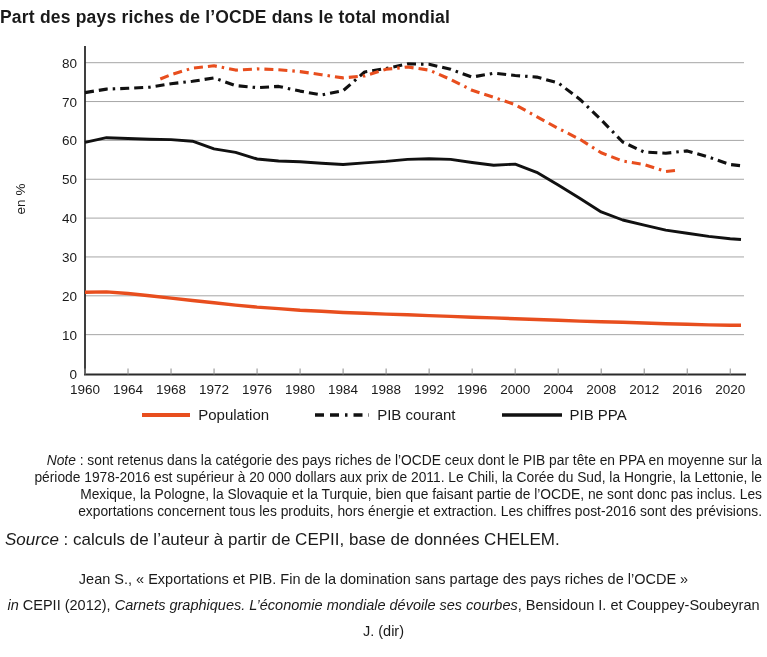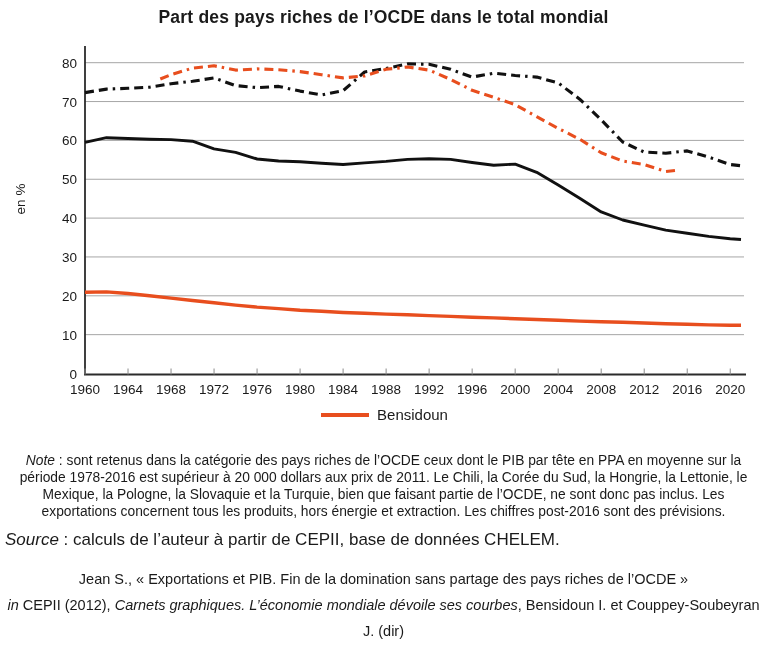--- a/index.html
+++ b/index.html
@@ -1,27 +1,27 @@
 <!DOCTYPE html>
 <html><head>
 <meta charset="utf-8">
 <style>
   html,body{margin:0;padding:0;background:#ffffff;}
   body{width:767px;height:657px;position:relative;overflow:hidden;
        font-family:"Liberation Sans","DejaVu Sans",sans-serif;color:#1a1a1a;}
-  .title{position:absolute;top:7px;left:0;width:767px;text-align:center;
+  .title{position:absolute;top:7px;left:0;width:767px;text-align:left;
          font-size:17.5px;font-weight:bold;letter-spacing:0.2px;}
   #chartwrap{position:absolute;top:0;left:0;width:767px;height:402px;}
   .tick{font-family:"Liberation Sans","DejaVu Sans",sans-serif;font-size:13.5px;fill:#1a1a1a;}
   .legend{position:absolute;top:406px;left:0;width:767px;display:flex;
           justify-content:center;align-items:center;gap:44px;}
   .legend-item{display:flex;align-items:center;gap:6px;}
   .legend-label{font-size:15px;}
   .note{position:absolute;top:452px;left:5px;width:757px;
-        font-size:13.8px;line-height:17px;text-align:center;}
+        font-size:13.8px;line-height:17px;text-align:right;}
   .source{position:absolute;top:530px;left:5px;width:757px;font-size:17px;}
   .em{font-style:italic;}
   .cite{position:absolute;top:566px;left:0;width:767px;text-align:center;
         font-size:14.5px;line-height:26px;}
 </style>
 </head>
 <body>
 
 <div class="title">Part des pays riches de l’OCDE dans le total mondial</div>
 
@@ -84,21 +84,33 @@
       <path d="M85.0 142.3 L106.5 137.7 L128.0 138.5 L149.5 139.2 L171.0 139.6 L192.5 141.2 L214.0 148.9 L235.6 152.4 L257.1 159.0 L278.6 161.0 L300.1 161.8 L321.6 163.3 L343.1 164.5 L364.6 162.9 L386.1 161.4 L407.6 159.4 L429.1 158.7 L450.6 159.4 L472.1 162.5 L493.7 165.3 L515.2 164.1 L536.7 172.3 L558.2 185.1 L579.7 198.3 L601.2 211.9 L622.7 220.0 L644.2 225.1 L665.7 230.1 L687.2 233.3 L708.7 236.4 L730.2 238.7 L741.0 239.5 " fill="none" stroke="#111111" stroke-width="2.9" stroke-linejoin="round"></path>
       <path d="M160.3 79.0 L171.0 74.7 L192.5 68.1 L214.0 65.8 L235.6 70.1 L257.1 68.9 L278.6 69.7 L300.1 71.6 L321.6 74.7 L343.1 77.9 L364.6 75.9 L386.1 69.3 L407.6 67.0 L429.1 70.1 L450.6 79.4 L472.1 90.3 L493.7 97.3 L515.2 104.7 L536.7 116.7 L558.2 128.4 L579.7 139.2 L601.2 152.8 L622.7 161.0 L644.2 164.5 L665.7 171.5 L676.5 170.3 " fill="none" stroke="#e84e1e" stroke-width="3.1" stroke-linejoin="round" stroke-dasharray="9 5 9 5 2.5 5"></path>
     </svg>
 </div>
 
 <div class="legend">
   <div class="legend-item">
     <svg width="52" height="10">
         <line x1="2" y1="5" x2="50" y2="5" stroke="#e84e1e" stroke-width="3.8"></line>
       </svg>
-    <span class="legend-label">Bensidoun</span>
+    <span class="legend-label">Population</span>
+  </div>
+  <div class="legend-item">
+    <svg width="58" height="10">
+        <line x1="2" y1="5" x2="56" y2="5" stroke="#111111" stroke-width="3.5" stroke-dasharray="9 6 9 6 2.5 6"></line>
+      </svg>
+    <span class="legend-label">PIB courant</span>
+  </div>
+  <div class="legend-item">
+    <svg width="64" height="10">
+        <line x1="2" y1="5" x2="62" y2="5" stroke="#111111" stroke-width="3.3"></line>
+      </svg>
+    <span class="legend-label">PIB PPA</span>
   </div>
 </div>
 
 <div class="note"><span class="em">Note</span><span> : sont retenus dans la catégorie des pays riches de l’OCDE ceux dont le PIB par tête en PPA en moyenne sur la période 1978-2016 est supérieur à 20 000 dollars aux prix de 2011. Le Chili, la Corée du Sud, la Hongrie, la Lettonie, le Mexique, la Pologne, la Slovaquie et la Turquie, bien que faisant partie de l’OCDE, ne sont donc pas inclus. Les exportations concernent tous les produits, hors énergie et extraction. Les chiffres post-2016 sont des prévisions.</span></div>
 
 <div class="source"><span class="em">Source</span><span> : calculs de l’auteur à partir de CEPII, base de données CHELEM.</span></div>
 
 <div class="cite">
   <div>Jean S., « Exportations et PIB. Fin de la domination sans partage des pays riches de l’OCDE »</div>
   <div><span class="em">in </span><span>CEPII (2012), </span><span class="em">Carnets graphiques. L’économie mondiale dévoile ses courbes</span><span>, Bensidoun I. et Couppey-Soubeyran J. (dir)</span></div>

